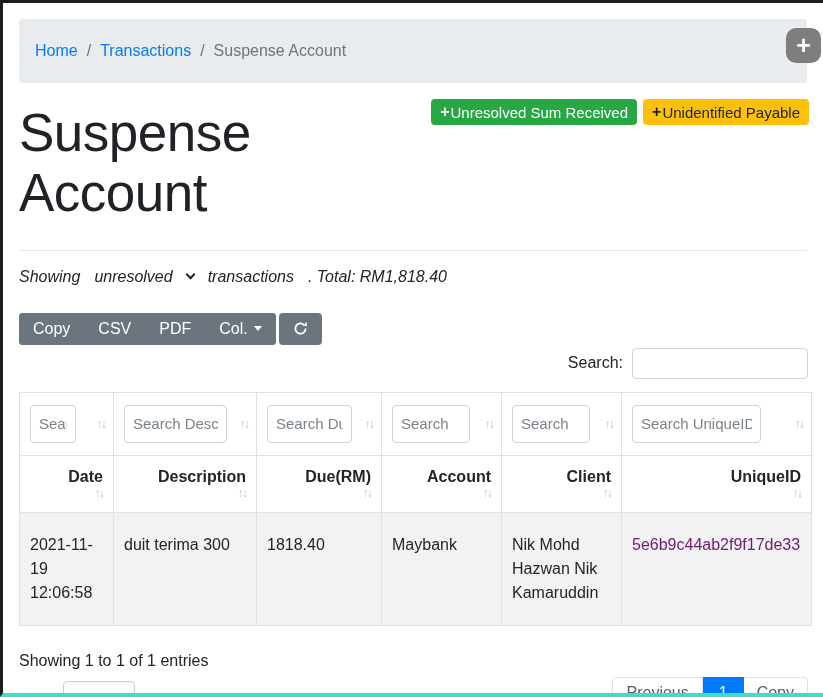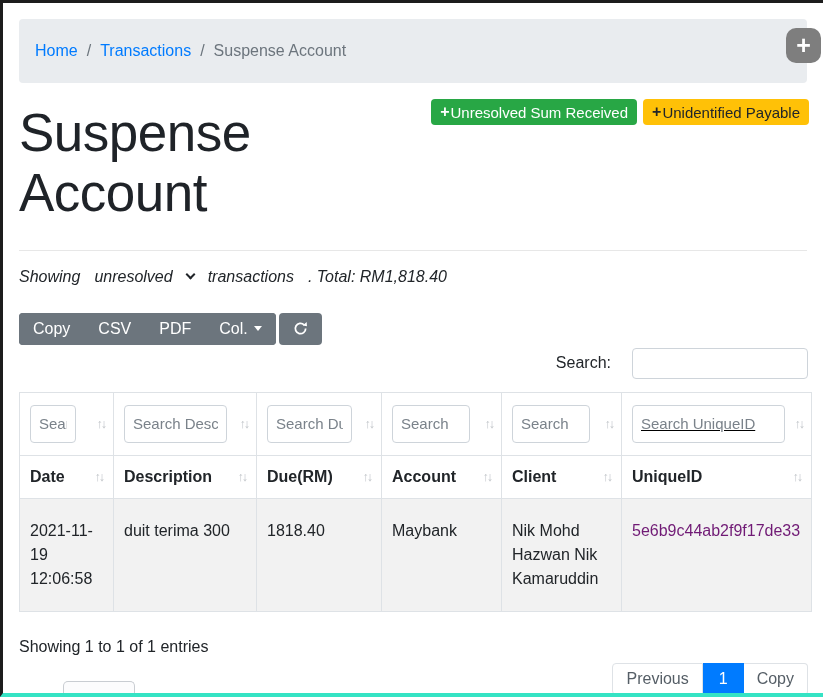--- a/index.html
+++ b/index.html
@@ -61,37 +61,37 @@
   .btn-group { display: flex; background: #6c757d; border-radius: 4px; overflow: hidden; }
   .tb-btn { background: #6c757d; color: #fff; border: none; font-family: inherit;
             font-size: 16px; padding: 7px 14px; cursor: pointer; display: inline-flex;
             align-items: center; }
   .caret { display: inline-block; width: 0; height: 0; border-top: 5px solid #fff;
            border-left: 4px solid transparent; border-right: 4px solid transparent;
            margin-left: 6px; }
 
   
   .search-row { margin: 3px 15px 0 16px; display: flex; justify-content: flex-end;
-                align-items: center; gap: 21px; }
+                align-items: center; gap: 9px; }
   .search-input { width: 176px; height: 31px; border: 1px solid #ced4da;
                   border-radius: 4px; font-family: inherit; font-size: 15px; padding: 0 8px; }
 
   
   table.data-table { border-collapse: collapse; table-layout: fixed;
                      margin: 13px 0 0 16px; width: 792px; }
   .data-table td, .data-table th { border: 1px solid #dee2e6; }
   .filter-cell { padding: 12px 8px 12px 10px; }
   .filter-wrap { display: flex; align-items: center; }
   .filter-input { height: 38px; border: 1px solid #ced4da; border-radius: 4px;
                   font-family: inherit; font-size: 15px; padding: 0 8px; min-width: 0; }
   .filter-input::placeholder, .search-input::placeholder { color: #7a828a; }
   .sort { color: #c1c5c9; font-size: 12.5px; letter-spacing: -2px; margin-left: auto;
           padding-left: 6px; white-space: nowrap; cursor: pointer; user-select: none; }
   th.col-head { padding: 12px 10px; text-align: left; font-weight: 700; font-size: 16px; }
-  .head-wrap { display: flex; align-items: center; }
+  .head-wrap { display: flex; align-items: flex-end; flex-direction: column; }
   .data-table td.cell { padding: 20px 10px; vertical-align: top; background: #f2f2f2;
                         line-height: 1.5; overflow-wrap: break-word; }
   a.uid-link { color: #701a75; text-decoration: none; cursor: pointer; }
 
   
   .entries-info { margin: 26px 16px 0 16px; }
   .pagination { margin: 7px 15px 0 0; display: flex; justify-content: flex-end; }
   .page-btn { border: 1px solid #dee2e6; background: #fff; color: #555e66;
               font-family: inherit; font-size: 16px; padding: 6px 13px; cursor: pointer; }
   .page-btn.prev { border-radius: 4px 0 0 4px; }
@@ -205,21 +205,21 @@
       </div>
         </td>
       <td class="filter-cell">
           <div class="filter-wrap">
         <input class="filter-input" style="width: 78px;" placeholder="Search">
         <span class="sort"><span>↑</span><span>↓</span></span>
       </div>
         </td>
       <td class="filter-cell">
           <div class="filter-wrap">
-        <input class="filter-input" style="width: 153px; text-decoration: underline;" placeholder="Search UniqueID">
+        <input class="filter-input" style="width: 129px;" placeholder="Search UniqueID">
         <span class="sort"><span>↑</span><span>↓</span></span>
       </div>
         </td>
     </tr>
     <tr>
       <th class="col-head">
           <div class="head-wrap">
         <span>Date</span>
         <span class="sort"><span>↑</span><span>↓</span></span>
       </div>

